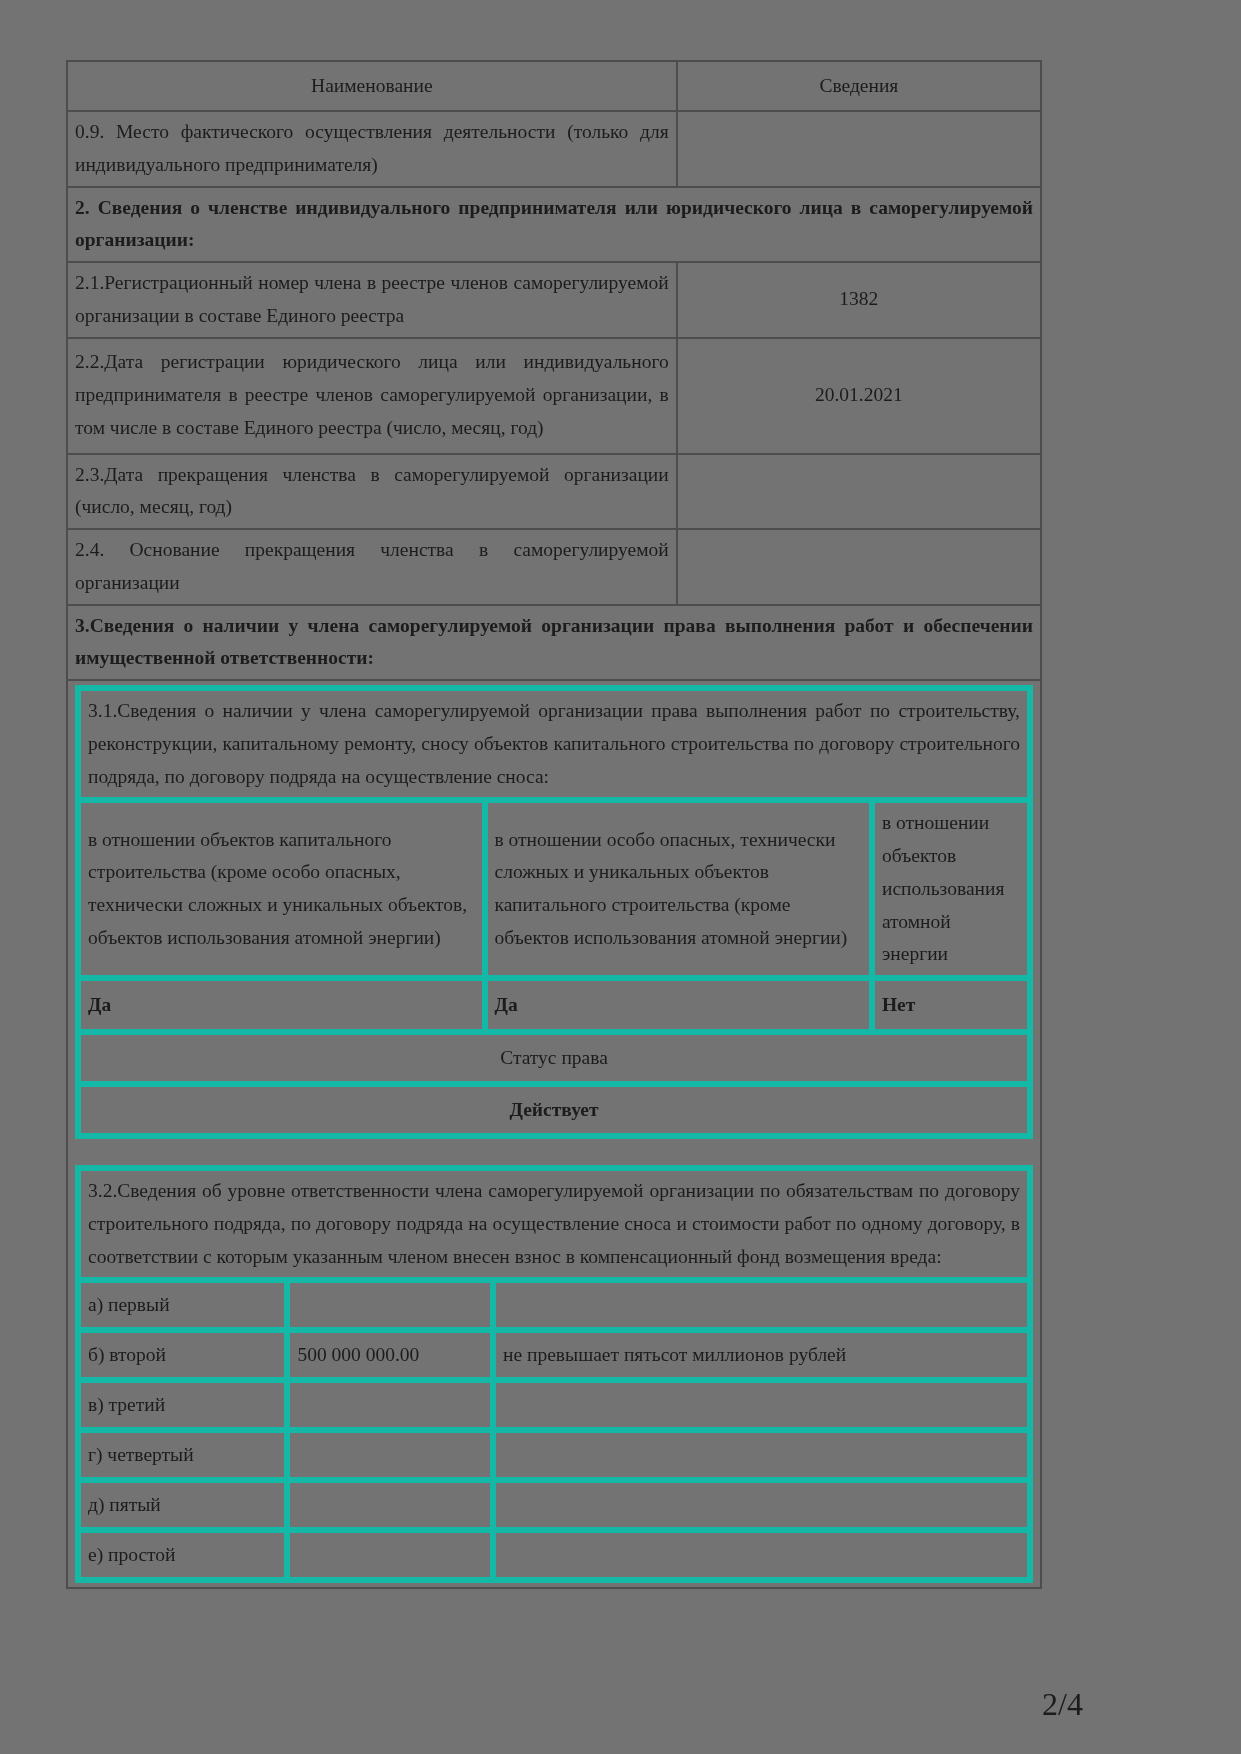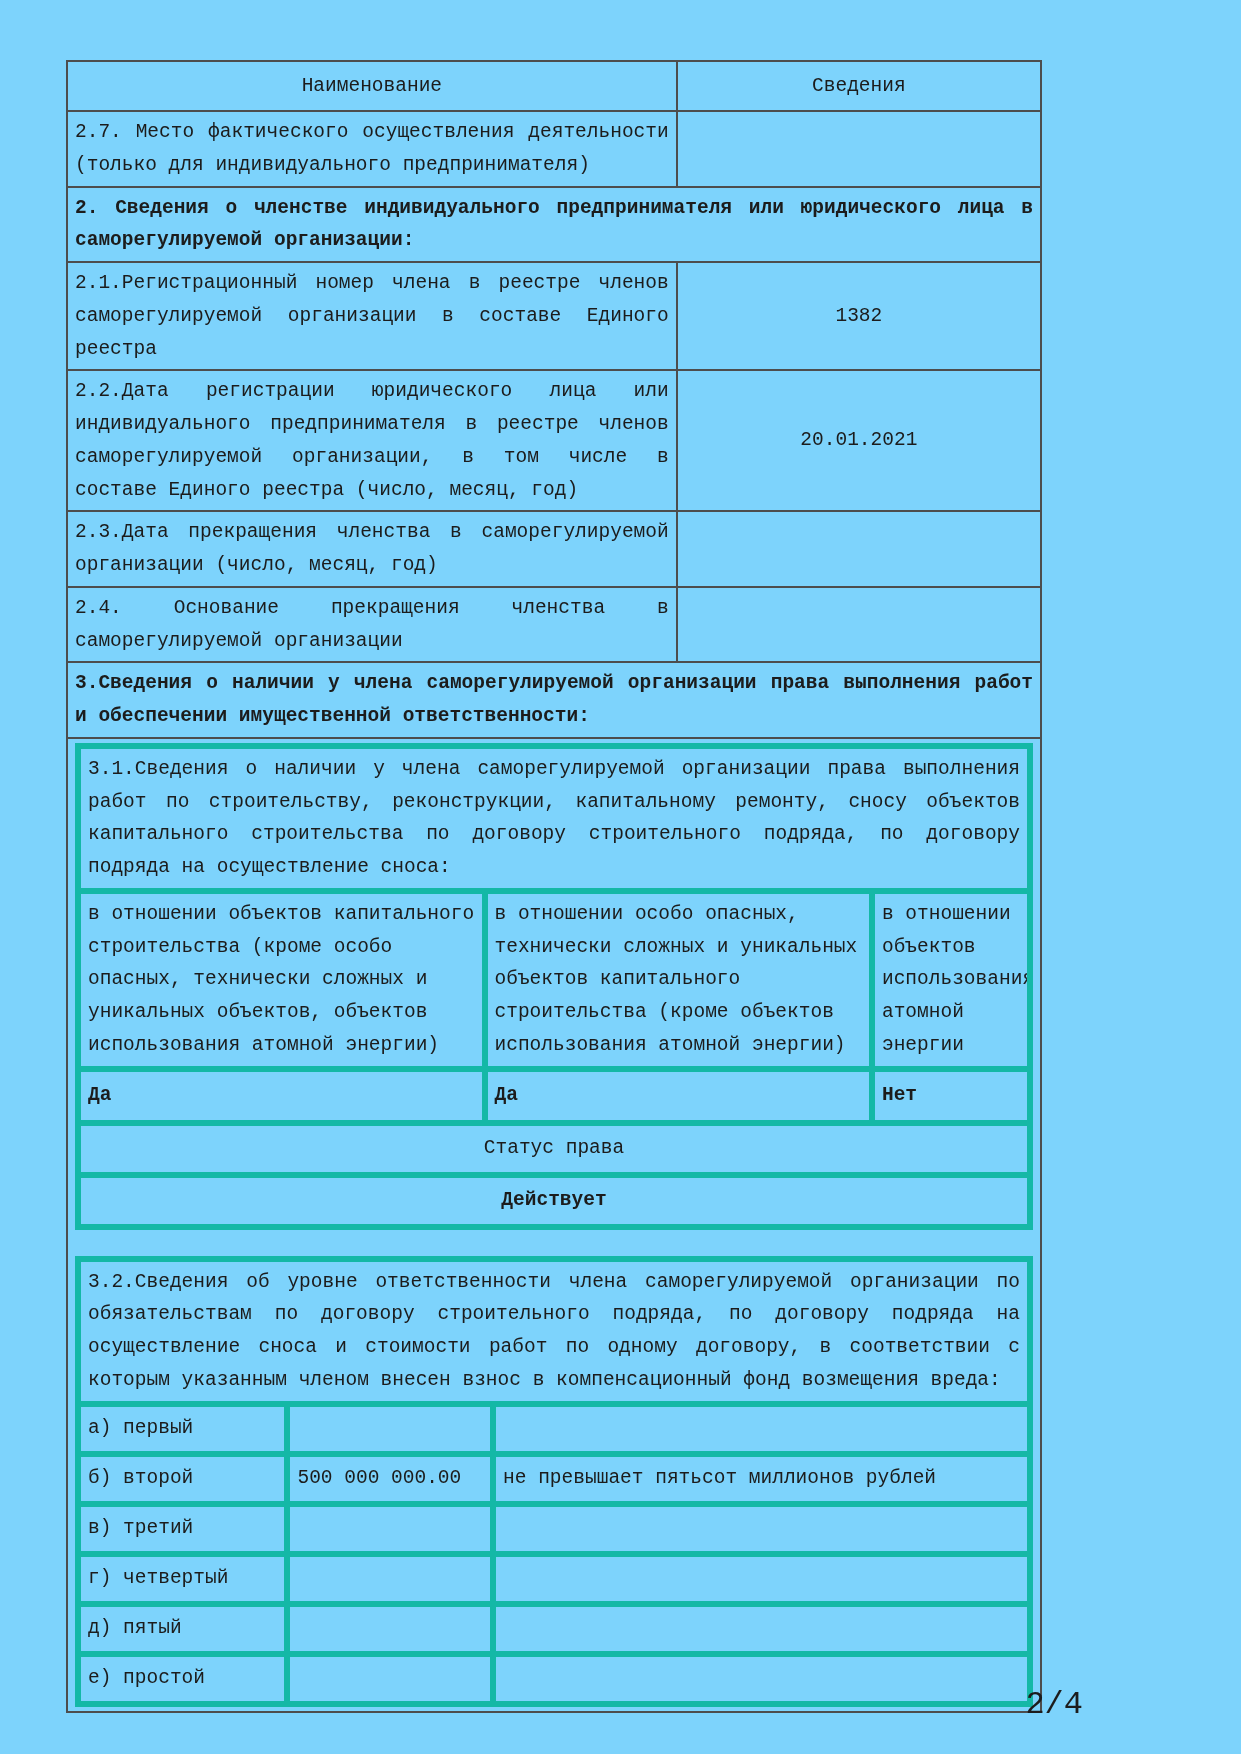--- a/index.html
+++ b/index.html
@@ -4,22 +4,22 @@
 <style>
   html, body {
     margin: 0;
     padding: 0;
     background: #ffffff;
   }
   .page {
     position: relative;
     width: 1241px;
     height: 1754px;
-    background: #7dd3fc;
-    font-family: Liberation Mono, monospace;
+    background: #737373;
+    font-family: Liberation Serif, serif;
     color: #1c1c1c;
     font-size: 19.5px;
   }
   table {
     border-collapse: collapse;
     table-layout: fixed;
   }
   .main-table {
     position: absolute;
     left: 66px;
@@ -111,21 +111,21 @@
       <col style="width:37.4%">
     </colgroup>
 
     <tbody>
         <tr>
       <td class="hdr-cell">Наименование</td>
       <td class="hdr-cell">Сведения</td>
     </tr>
 
     <tr style="height:66px">
-      <td class="lbl-cell">2.7. Место фактического осуществления деятельности (только для индивидуального предпринимателя)</td>
+      <td class="lbl-cell">0.9. Место фактического осуществления деятельности (только для индивидуального предпринимателя)</td>
       <td class="val-cell"></td>
     </tr>
 
     <tr style="height:64px">
       <td class="section-cell" colspan="2">2. Сведения о членстве индивидуального предпринимателя или юридического лица в саморегулируемой организации:</td>
     </tr>
 
     <tr style="height:72px">
       <td class="lbl-cell">2.1.Регистрационный номер члена в реестре членов саморегулируемой организации в составе Единого реестра</td>
       <td class="val-cell">1382</td>

